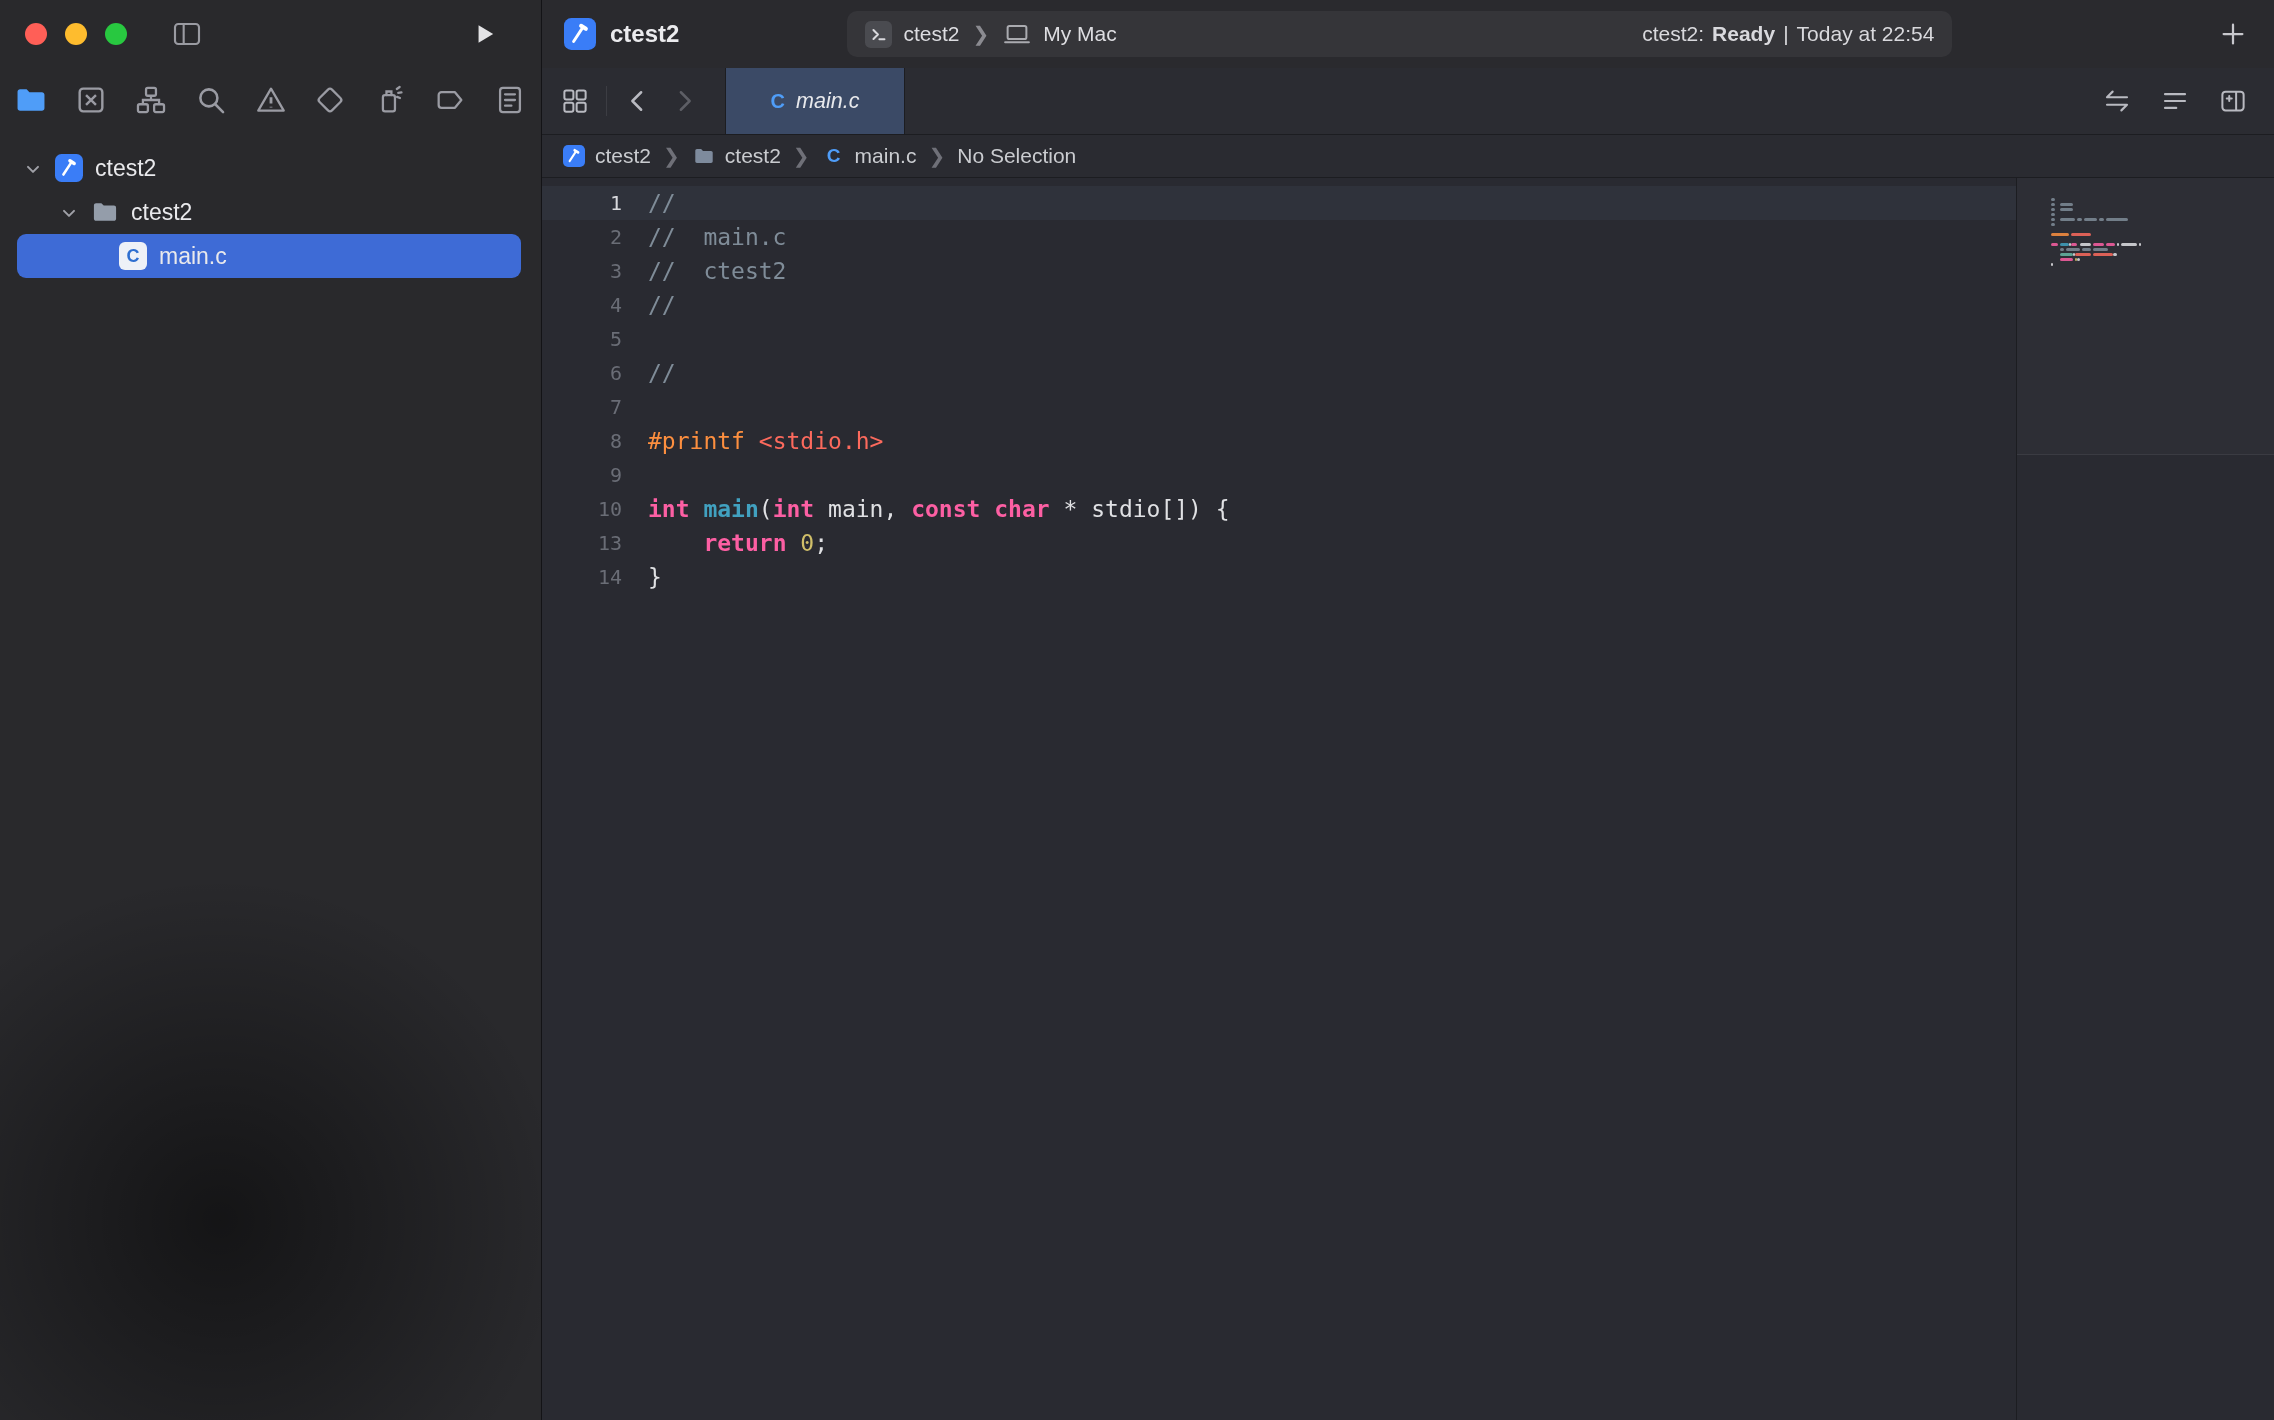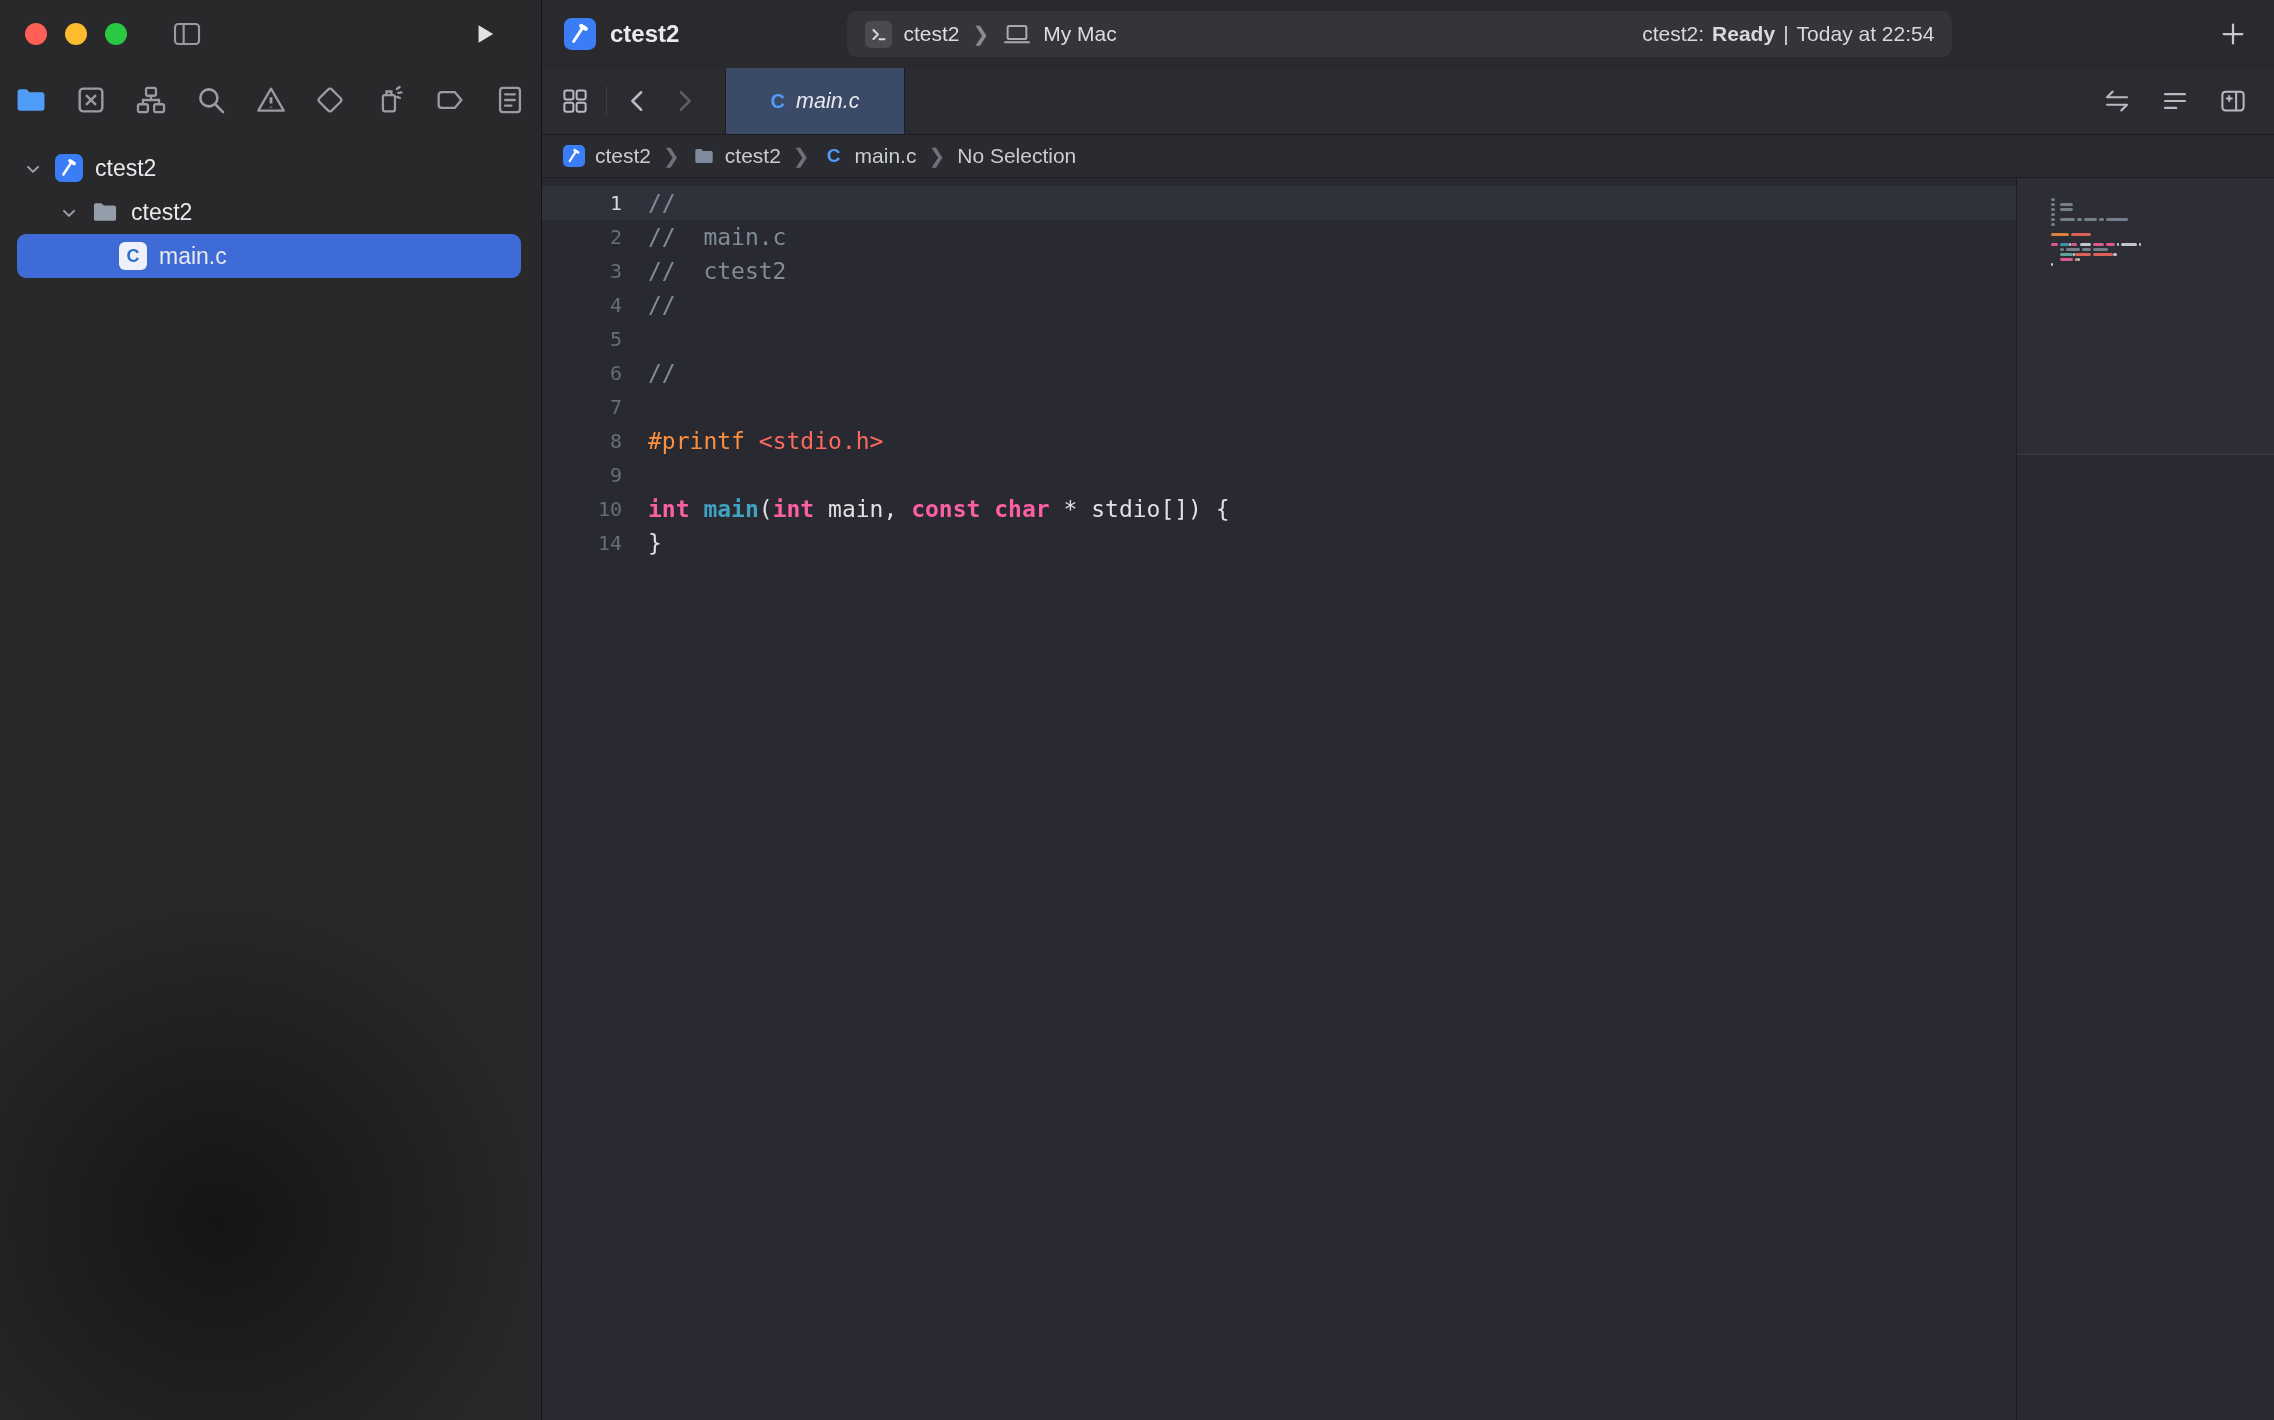--- a/index.html
+++ b/index.html
@@ -345,20 +345,24 @@
             <span class="gutter">8</span>
             <span class="ctext"><span class="tk-preproc">#printf</span><span class="tk-plain"> </span><span class="tk-string">&lt;stdio.h&gt;</span></span>
           </div>
           <div class="code-row">
             <span class="gutter">9</span>
             <span class="ctext"></span>
           </div>
           <div class="code-row">
             <span class="gutter">10</span>
             <span class="ctext"><span class="tk-keyword">int</span><span class="tk-plain"> </span><span class="tk-decl">main</span><span class="tk-plain">(</span><span class="tk-keyword">int</span><span class="tk-plain"> main, </span><span class="tk-keyword">const</span><span class="tk-plain"> </span><span class="tk-keyword">char</span><span class="tk-plain"> * stdio[]) {</span></span>
+          </div>
+          <div class="code-row">
+            <span class="gutter">13</span>
+            <span class="ctext"><span class="tk-plain">    </span><span class="tk-keyword">return</span><span class="tk-plain"> </span><span class="tk-number">0</span><span class="tk-plain">;</span></span>
           </div>
           <div class="code-row">
             <span class="gutter">14</span>
             <span class="ctext"><span class="tk-plain">}</span></span>
           </div>
         </div>
       <div class="minimap-col">
         <div class="minimap-box">
           <div id="minimap">
               <div class="mm-row"><span class="mm-seg" style="width: 4.4px; background: rgb(127, 140, 152);"></span></div>

